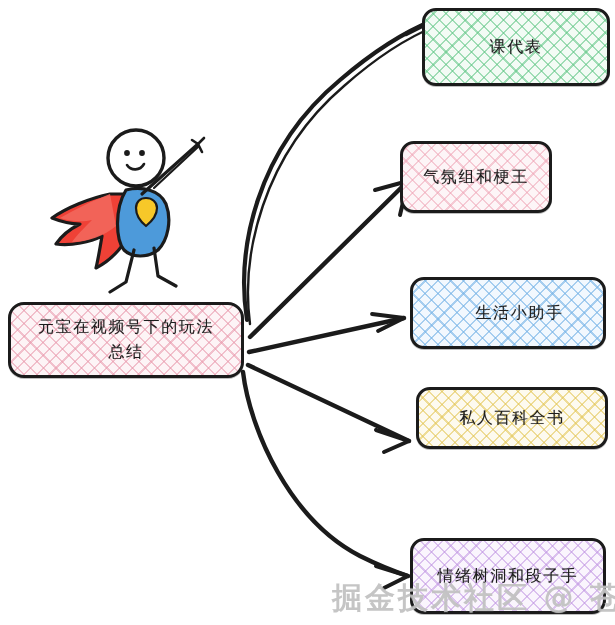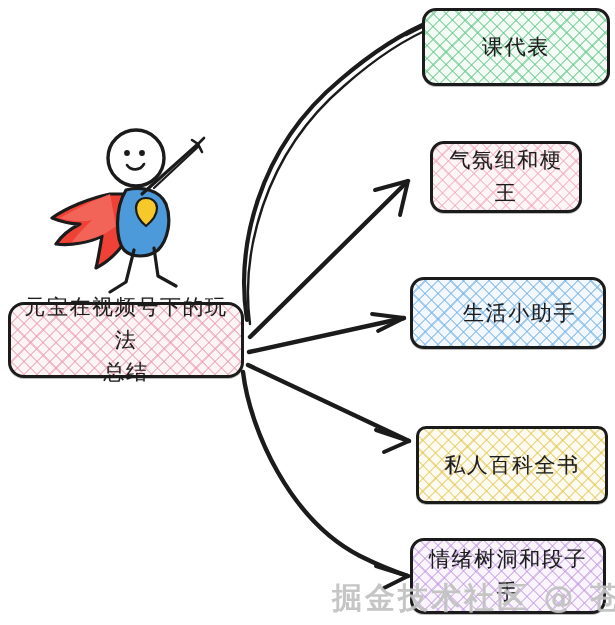--- a/index.html
+++ b/index.html
@@ -38,21 +38,21 @@
     align-items: center;
     justify-content: center;
     text-align: center;
     background-color: #ffffff;
     box-shadow: 0 1px 0 rgba(0,0,0,0.25);
   }
   .node .label {
     position: relative;
     z-index: 2;
     color: #1d1d1d;
-    font-size: 21px;
+    font-size: 16px;
     line-height: 1.55;
     letter-spacing: 1.6px;
     font-weight: 500;
     white-space: pre-line;
     padding: 0 6px;
     text-shadow: 0 0 1px rgba(0,0,0,0.25);
   }
   
   .hatch-pink {
     background-image:
@@ -171,29 +171,29 @@
 
   <div class="node hatch-pink" style="left:8px; top:302px; width:236px; height:76px;border-radius:16px;">
     <span class="label">元宝在视频号下的玩法
 总结</span>
   </div>
 
   <div class="node hatch-green" style="left:422px; top:8px; width:188px; height:78px;">
     <span class="label">课代表</span>
   </div>
 
-  <div class="node hatch-rose" style="left:430px; top:141px; width:152px; height:72px;">
+  <div class="node hatch-rose" style="left:400px; top:141px; width:152px; height:72px;">
     <span class="label">气氛组和梗王</span>
   </div>
 
   <div class="node hatch-blue" style="left:410px; top:277px; width:196px; height:72px;">
     <span class="label">生活小助手</span>
   </div>
 
-  <div class="node hatch-yellow" style="left:416px; top:426px; width:192px; height:78px;border-radius:10px;">
+  <div class="node hatch-yellow" style="left:416px; top:387px; width:192px; height:62px;">
     <span class="label">私人百科全书</span>
   </div>
 
   <div class="node hatch-purple" style="left:410px; top:538px; width:196px; height:76px;">
     <span class="label">情绪树洞和段子手</span>
   </div>
 
   <div id="watermark">掘金技术社区 @ 苍何</div>
 
 </div>

